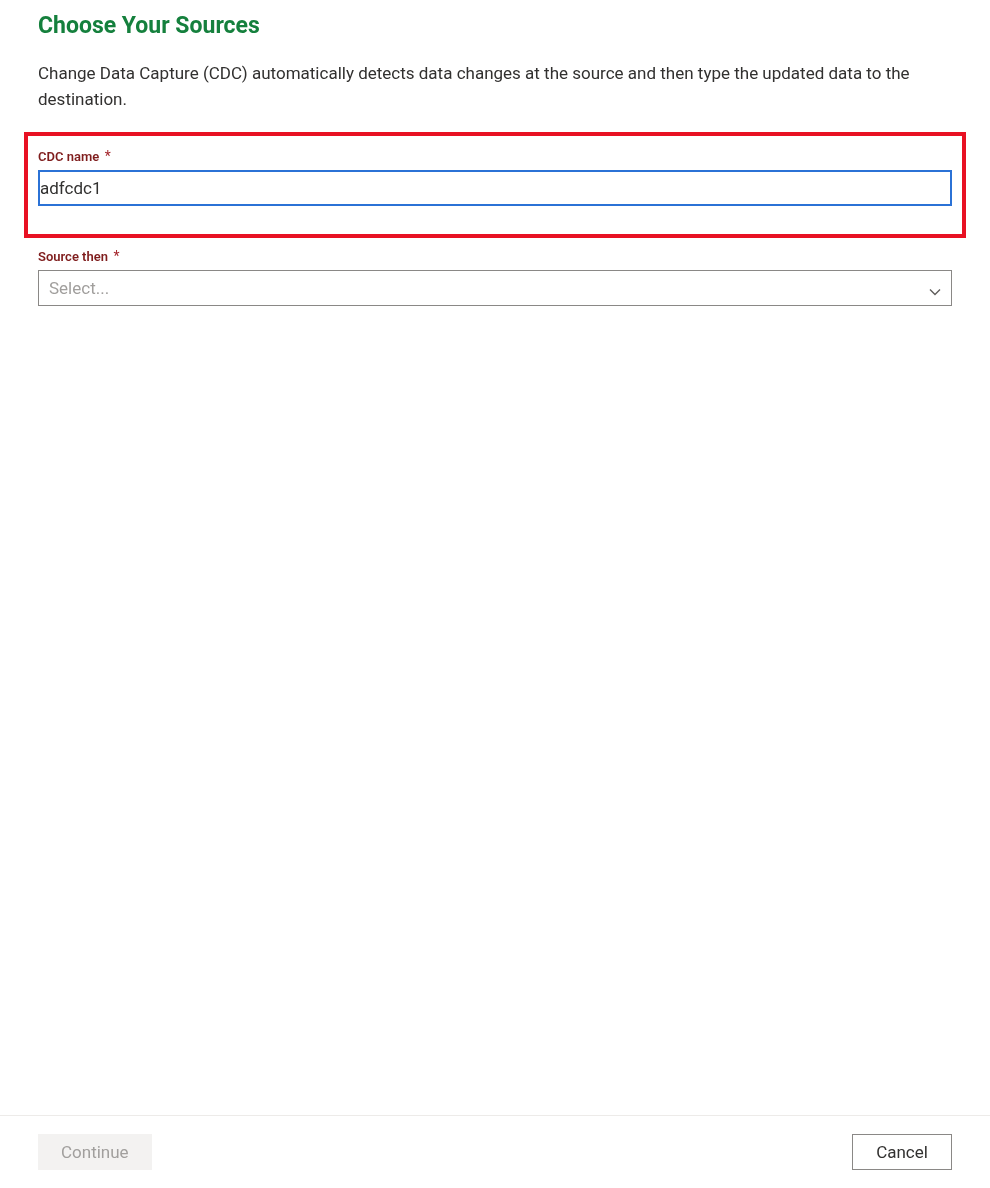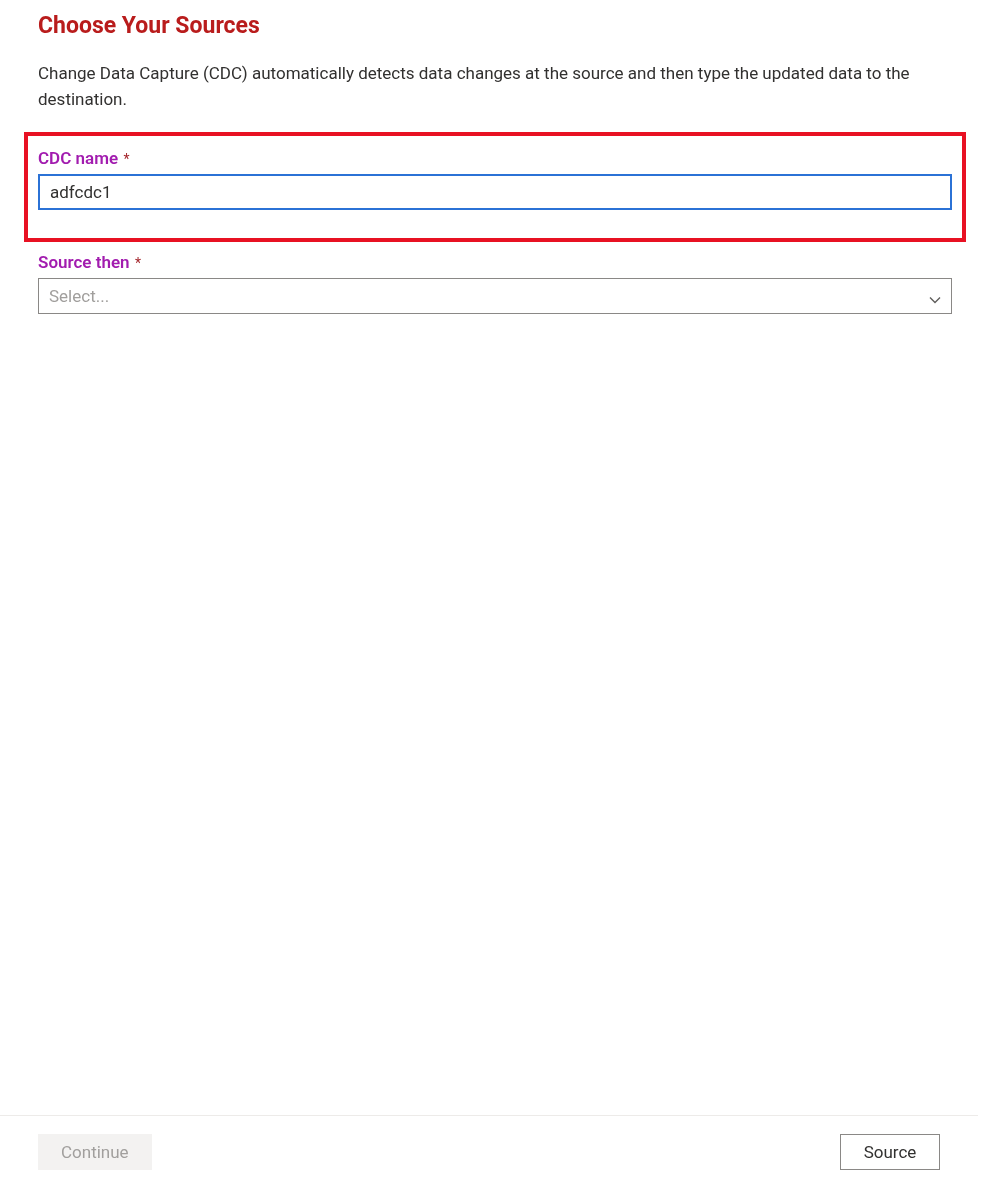--- a/index.html
+++ b/index.html
@@ -15,53 +15,53 @@
       height: 1188px;
       position: relative;
       background: #fff;
     }
     .content {
       padding: 12px 38px 0 38px;
     }
     .page-title {
       font-size: 23px;
       font-weight: 700;
-      color: #b91c1c;
+      color: #15803d;
       margin-bottom: 22px;
     }
     .page-description {
       font-size: 17px;
       color: #323130;
       line-height: 1.5;
       margin-bottom: 20px;
       max-width: 880px;
     }
     .highlight-box {
       border: 4px solid #e81123;
       padding: 12px 10px 14px 10px;
       margin: 0 -14px 10px -14px;
     }
     .field-group {
       margin-bottom: 14px;
     }
     .field-label {
-      font-size: 17px;
+      font-size: 13px;
       font-weight: 600;
-      color: #a21caf;
+      color: #7f1d1d;
       display: inline-block;
       margin-bottom: 6px;
     }
     .required-asterisk {
       color: #a4262c;
       margin-left: 2px;
     }
     .text-input {
       width: 100%;
       height: 36px;
-      padding: 6px 10px;
+      padding: 6px 0;
       font-size: 17px;
       font-family: inherit;
       border: 2px solid #2b72d6;
       background: #fff;
       color: #323130;
       outline: none;
     }
     .select-wrapper {
       position: relative;
       width: 100%;
@@ -87,21 +87,21 @@
     }
     .chevron-icon svg {
       stroke: #605e5c;
       stroke-width: 1.4;
       fill: none;
     }
     .footer {
       position: absolute;
       bottom: 0;
       left: 0;
-      right: 12px;
+      right: 0;
       border-top: 1px solid #edebe9;
       padding: 18px 38px;
       display: flex;
       justify-content: space-between;
       align-items: center;
     }
     .btn {
       height: 36px;
       padding: 0 22px;
       font-size: 17px;
@@ -149,14 +149,14 @@
               <path d="M1 3.5 L6 8.5 L11 3.5"></path>
             </svg>
         </span>
       </div>
     </div>
   </div>
 </div>
 
 <div class="footer">
   <button class="btn btn-disabled" disabled="">Continue</button>
-  <button class="btn">Source</button>
+  <button class="btn">Cancel</button>
 </div>
 
 </body></html>

